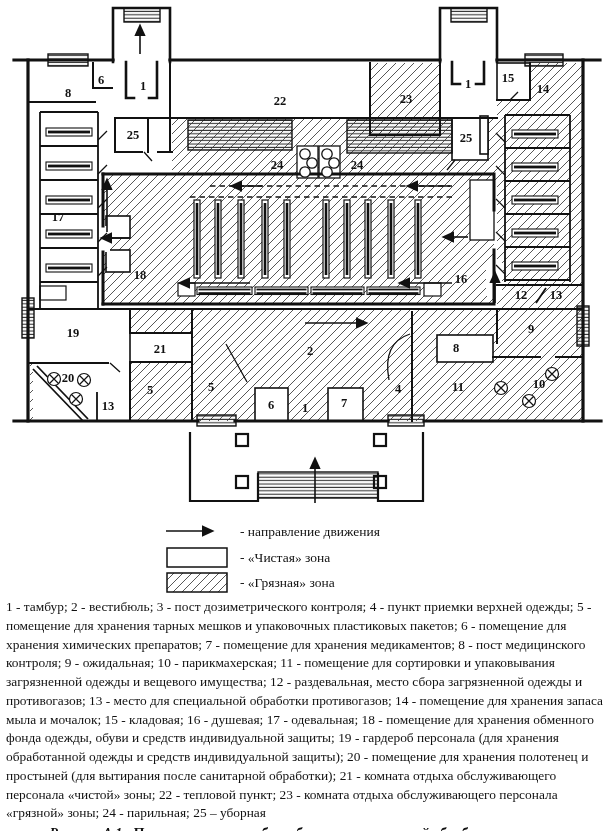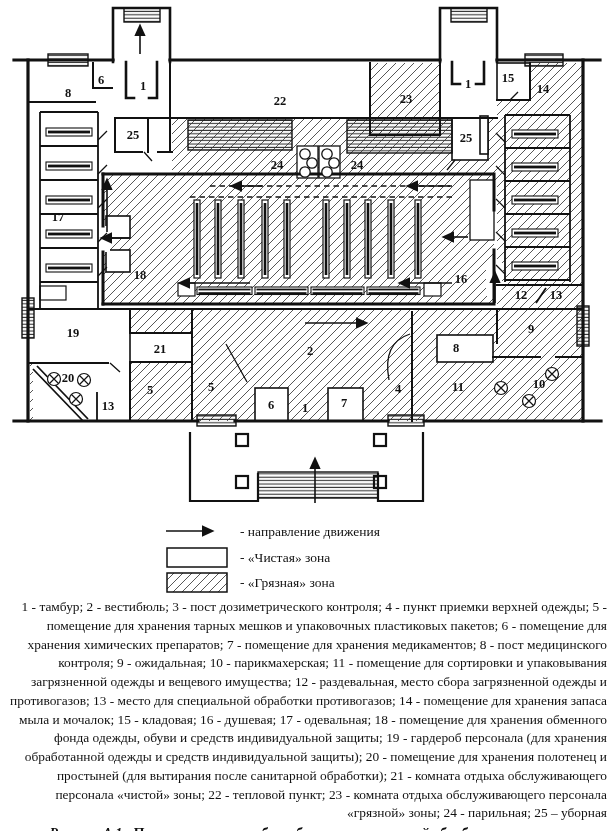--- a/index.html
+++ b/index.html
@@ -1,21 +1,21 @@
 <!DOCTYPE html>
 <html><head>
 <meta charset="utf-8">
 <style>
   html,body{margin:0;padding:0;background:#fff;}
   .page{width:613px;height:831px;background:#fff;position:relative;
         font-family:"Liberation Serif",serif;color:#111;overflow:hidden;}
   svg{display:block;}
   .plan-num{font-family:"Liberation Serif",serif;font-weight:bold;font-size:12.5px;fill:#111;}
   .legend-txt{font-family:"Liberation Serif",serif;font-size:13.5px;fill:#111;}
-  .descr{font-size:13.4px;line-height:1.40;text-align:right;margin:2px 6px 0 6px;}
+  .descr{font-size:13.4px;line-height:1.40;text-align:left;margin:2px 6px 0 6px;}
   .caption{font-size:13.8px;font-weight:bold;text-align:center;margin:3px 4px 0 4px;}
   .caption .fig{font-style:italic;}
 </style>
 </head>
 <body>
 
 <div class="page">
 
 <svg width="613" height="596" viewBox="0 0 613 596">
   <defs>

